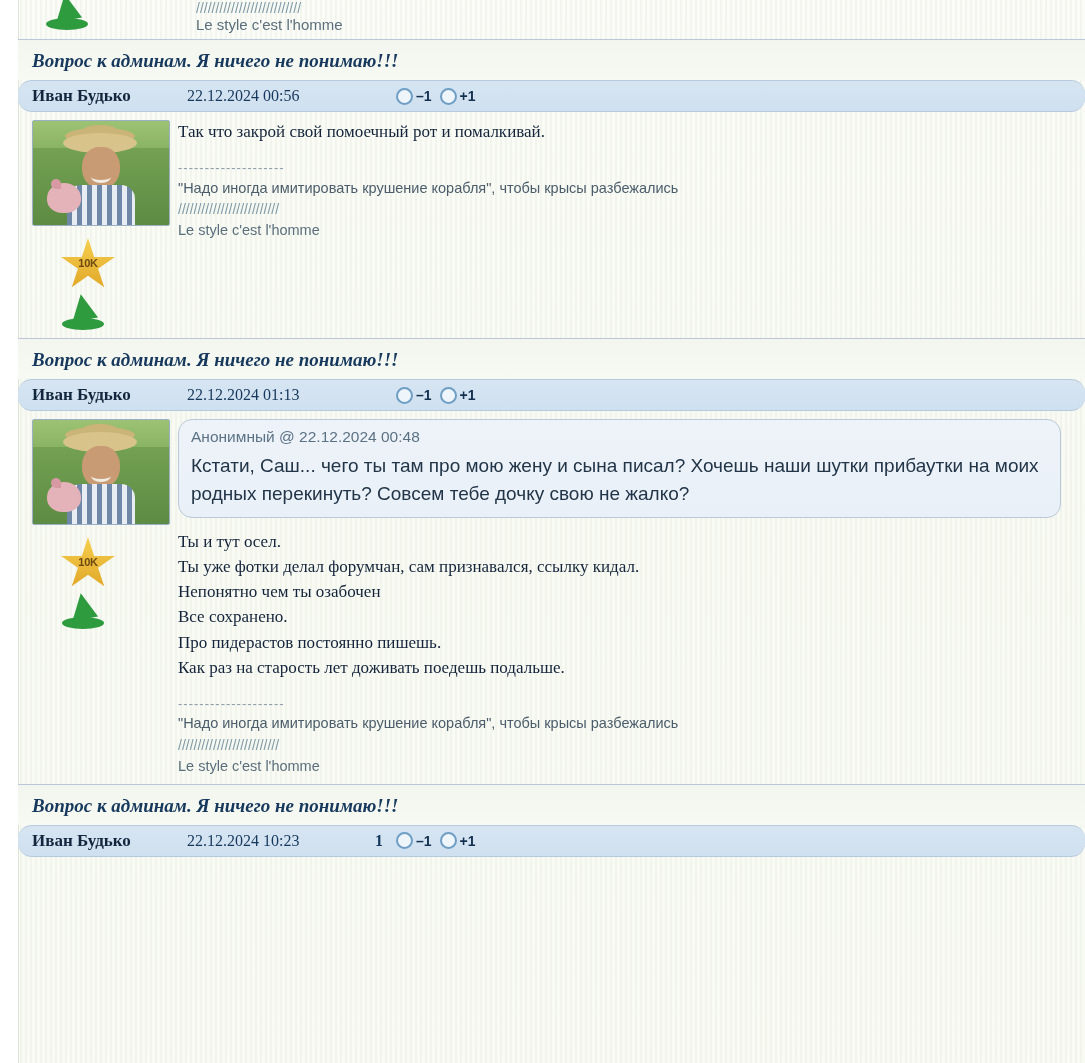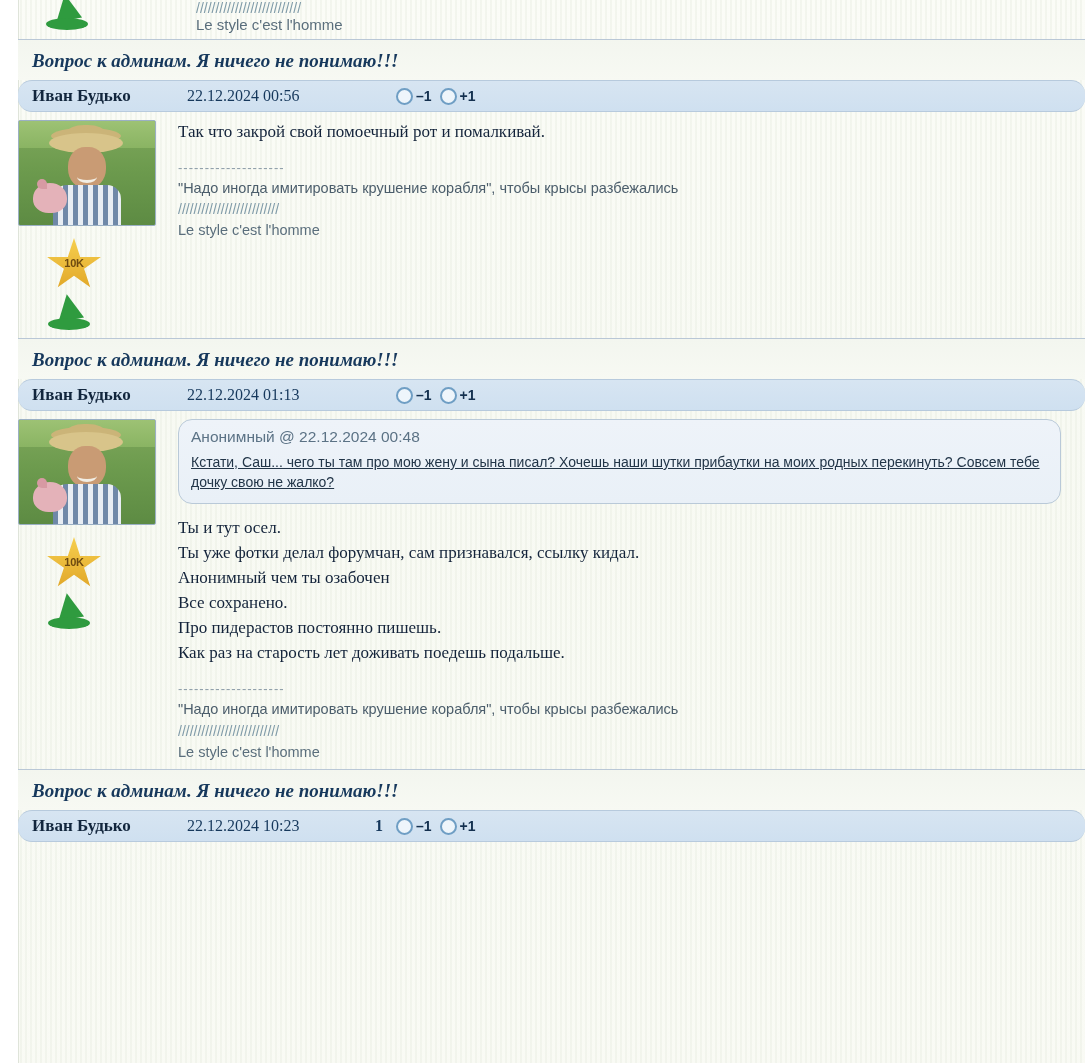--- a/index.html
+++ b/index.html
@@ -116,20 +116,21 @@
 
   
   .body-row {
     display: flex;
     align-items: flex-start;
     padding: 8px 0 6px 0;
   }
   .gutter {
     width: 160px;
     flex: 0 0 160px;
+    padding-left: 14px;
     box-sizing: border-box;
   }
   .avatar {
     width: 136px;
     height: 104px;
     border: 1px solid #9bb0c4;
     border-radius: 2px;
     position: relative;
     overflow: hidden;
     background: linear-gradient(to bottom, #7fa85c 0%, #6d9b4e 45%, #5d8b43 100%);
@@ -280,24 +281,23 @@
     margin: 0 24px 12px 0;
   }
   .quote-head {
     font-family: "Liberation Sans", sans-serif;
     font-size: 15.5px;
     color: #5b7285;
     margin-bottom: 6px;
   }
   .quote-text {
     font-family: "Liberation Sans", sans-serif;
-    font-size: 14px;
+    font-size: 19px;
     line-height: 1.45;
     color: #223548;
-    text-decoration: underline;
   }
 
   .top-partial {
     padding: 0 0 6px 0;
   }
   .partial-slashes {
     font-family: "Liberation Sans", sans-serif;
     color: #7f9aa8;
     font-size: 14px;
     padding-left: 178px;
@@ -430,21 +430,21 @@
         </div>
 
         <div class="message">
           <div class="quote-box">
             <div class="quote-head">Анонимный @ 22.12.2024 00:48</div>
             <div class="quote-text">Кстати, Саш... чего ты там про мою жену и сына писал? Хочешь наши шутки прибаутки на моих родных перекинуть? Совсем тебе дочку свою не жалко?</div>
           </div>
 
           <p class="msg-line">Ты и тут осел.</p>
           <p class="msg-line">Ты уже фотки делал форумчан, сам признавался, ссылку кидал.</p>
-          <p class="msg-line">Анонимный чем ты озабочен</p>
+          <p class="msg-line">Непонятно чем ты озабочен</p>
           <p class="msg-line">Все сохранено.</p>
           <p class="msg-line">Про пидерастов постоянно пишешь.</p>
           <p class="msg-line">Как раз на старость лет доживать поедешь подальше.</p>
 
           <div class="sig">
             <div class="dashes">--------------------</div>
             <div class="quote">"Надо иногда имитировать крушение корабля", чтобы крысы разбежались</div>
             <div class="slashes">//////////////////////////</div>
             <div class="motto">Le style c'est l'homme</div>
           </div>

